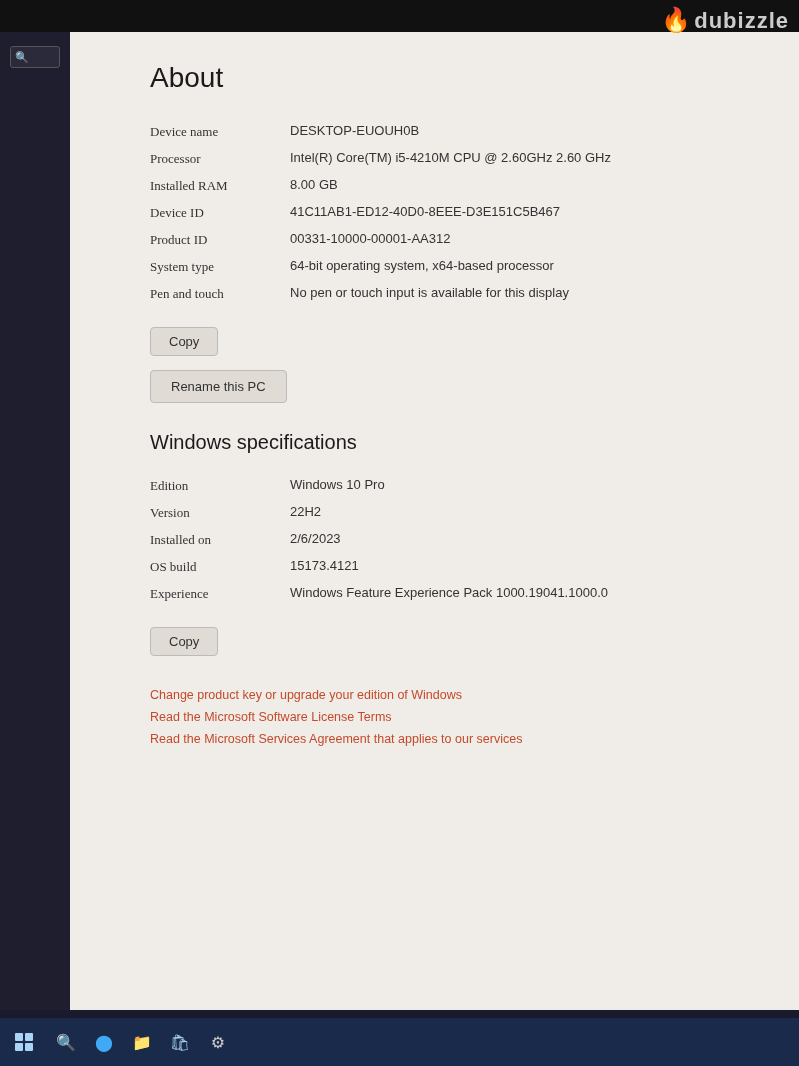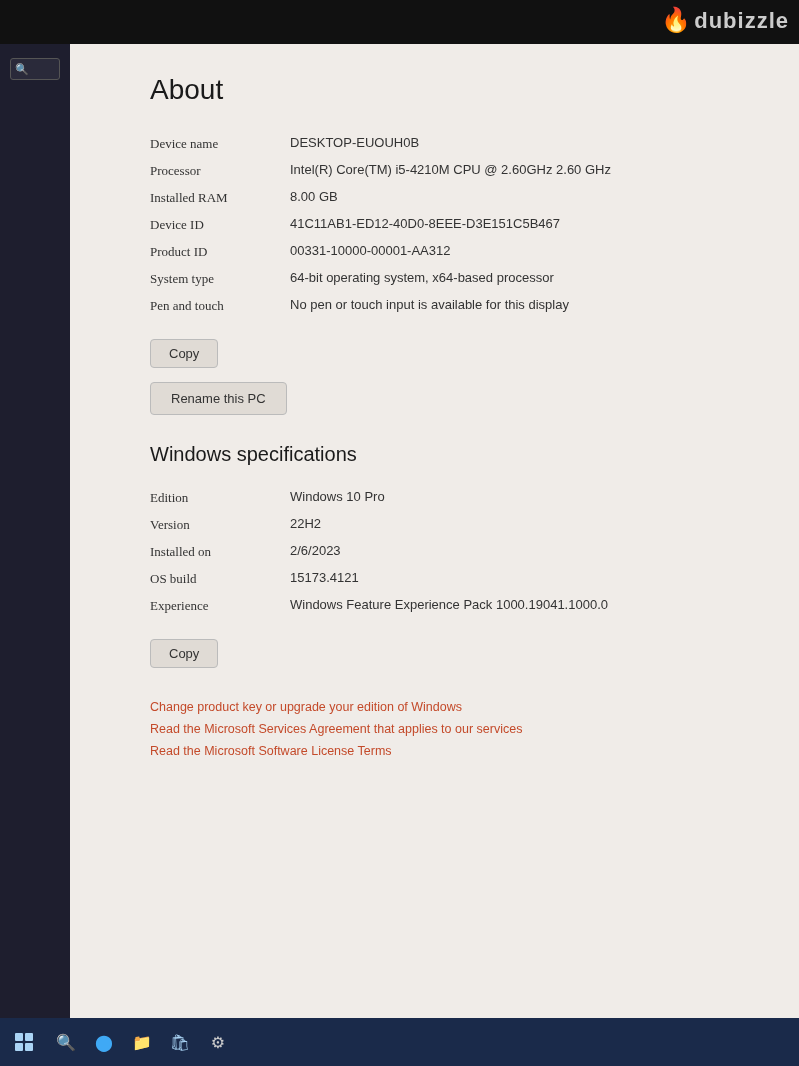--- a/index.html
+++ b/index.html
@@ -8,21 +8,21 @@
       height: 1066px;
       background: #1a1a2e;
       font-family: 'Segoe UI', Arial, sans-serif;
       overflow: hidden;
       position: relative;
     }
 
     
     .top-bar {
       width: 100%;
-      height: 44px;
+      height: 32px;
       background: #111;
       position: relative;
       text-decoration: underline;
     }
 
     
     .dubizzle-logo {
       position: absolute;
       top: 6px;
       right: 10px;
@@ -286,22 +286,22 @@
       <span class="info-value">Windows Feature Experience Pack 1000.19041.1000.0</span>
     </div>
       </div>
 
     <button class="btn-copy">Copy</button>
     <br><br>
 
     
     <div>
     <a class="link-text">Change product key or upgrade your edition of Windows</a>
+        <a class="link-text">Read the Microsoft Software License Terms</a>
         <a class="link-text">Read the Microsoft Services Agreement that applies to our services</a>
-        <a class="link-text">Read the Microsoft Software License Terms</a>
       </div>
 
   </div>
 </div>
 
 <div class="taskbar">
   <div class="taskbar-start">
     <div class="win-logo">
       <div></div>
         <div></div>

